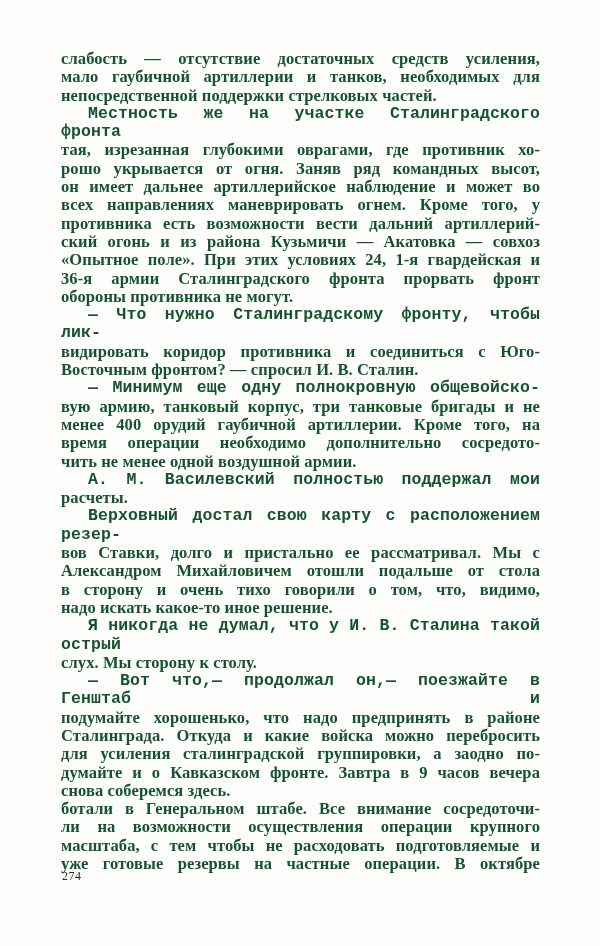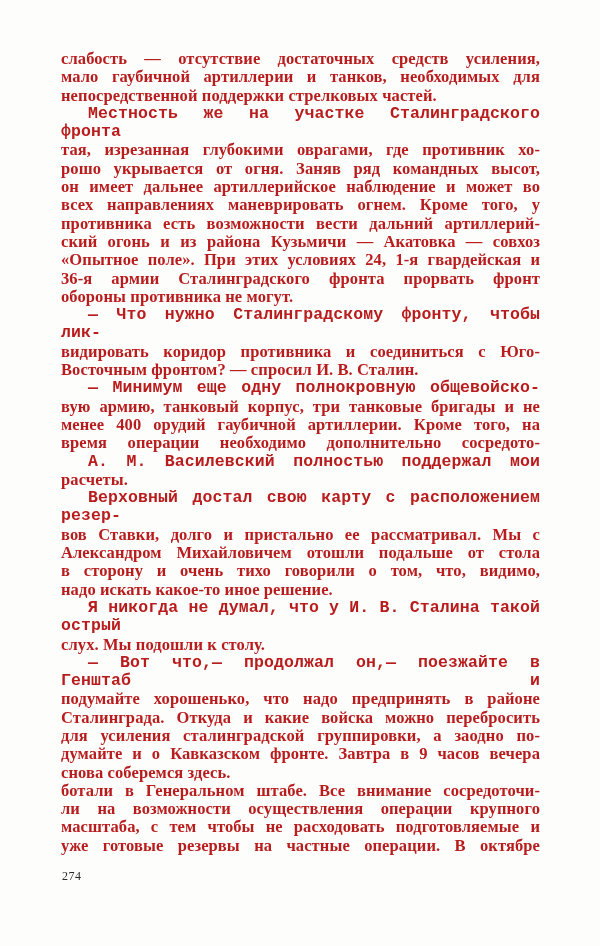--- a/index.html
+++ b/index.html
@@ -26,21 +26,21 @@
     width: 479px;
   }
   .para {
     margin: 0;
     padding: 0;
   }
   .line {
     font-size: 16.5px;
     line-height: 18.3px;
     font-weight: 700;
-    color: #b91c1c;
+    color: #14532d;
     text-align: justify;
     text-align-last: justify;
     letter-spacing: 0.1px;
   }
   .line.end {
     text-align-last: left;
   }
   .line.first {
     text-indent: 27px;
     font-family: Liberation Mono, monospace;
@@ -80,35 +80,36 @@
       <div class="para">
         <div class="line first">— Что нужно Сталинградскому фронту, чтобы лик-</div>
         <div class="line">видировать коридор противника и соединиться с Юго-</div>
         <div class="line end">Восточным фронтом? — спросил И. В. Сталин.</div>
       </div>
       <div class="para">
         <div class="line first">— Минимум еще одну полнокровную общевойско-</div>
         <div class="line">вую армию, танковый корпус, три танковые бригады и не</div>
         <div class="line">менее 400 орудий гаубичной артиллерии. Кроме того, на</div>
         <div class="line">время операции необходимо дополнительно сосредото-</div>
+        <div class="line end">чить не менее одной воздушной армии.</div>
       </div>
       <div class="para">
         <div class="line first">А. М. Василевский полностью поддержал мои</div>
         <div class="line end">расчеты.</div>
       </div>
       <div class="para">
         <div class="line first">Верховный достал свою карту с расположением резер-</div>
         <div class="line">вов Ставки, долго и пристально ее рассматривал. Мы с</div>
         <div class="line">Александром Михайловичем отошли подальше от стола</div>
         <div class="line">в сторону и очень тихо говорили о том, что, видимо,</div>
         <div class="line end">надо искать какое-то иное решение.</div>
       </div>
       <div class="para">
         <div class="line first">Я никогда не думал, что у И. В. Сталина такой острый</div>
-        <div class="line end">слух. Мы подошли к столу.</div>
+        <div class="line end">слух. Мы сторону к столу.</div>
       </div>
       <div class="para">
         <div class="line first">— Вот что,— продолжал он,— поезжайте в Генштаб и</div>
         <div class="line">подумайте хорошенько, что надо предпринять в районе</div>
         <div class="line">Сталинграда. Откуда и какие войска можно перебросить</div>
         <div class="line">для усиления сталинградской группировки, а заодно по-</div>
         <div class="line">думайте и о Кавказском фронте. Завтра в 9 часов вечера</div>
         <div class="line end">снова соберемся здесь.</div>
       </div>
       <div class="para">

